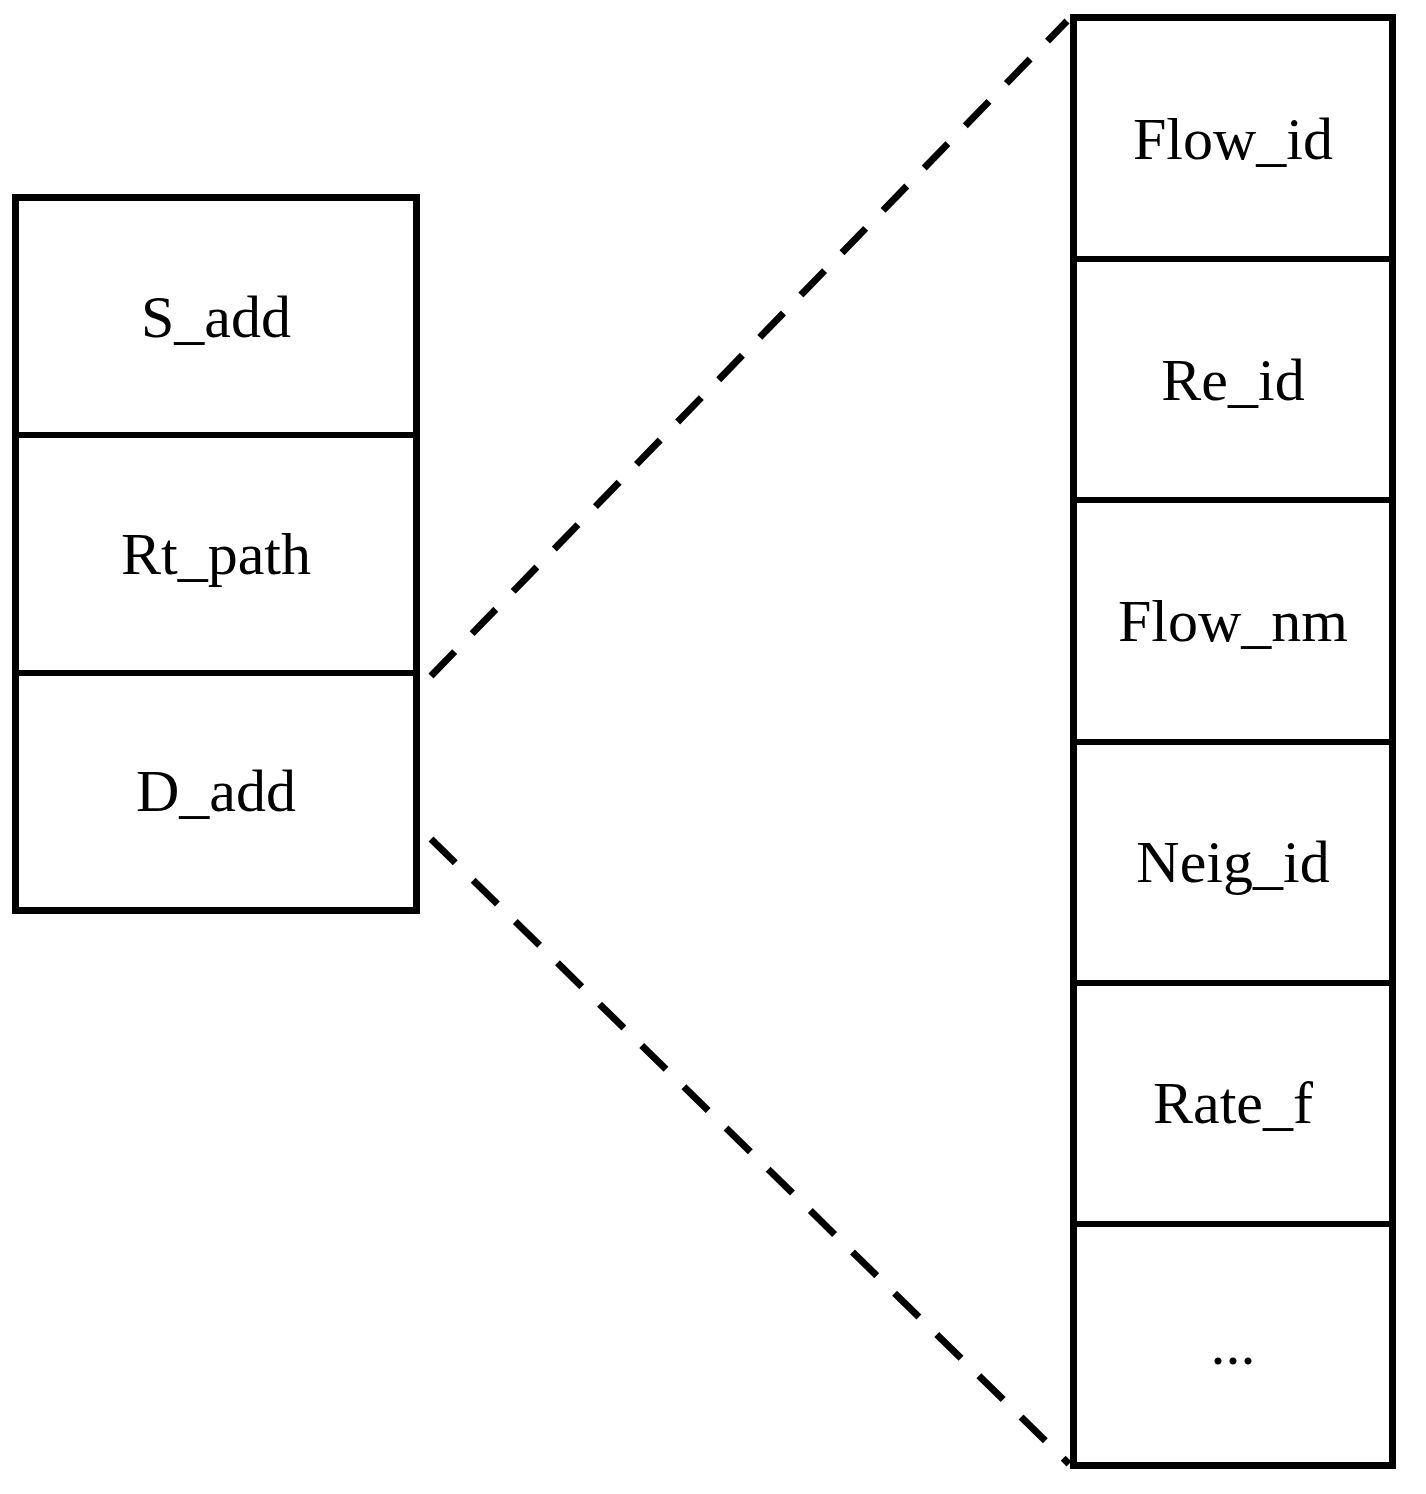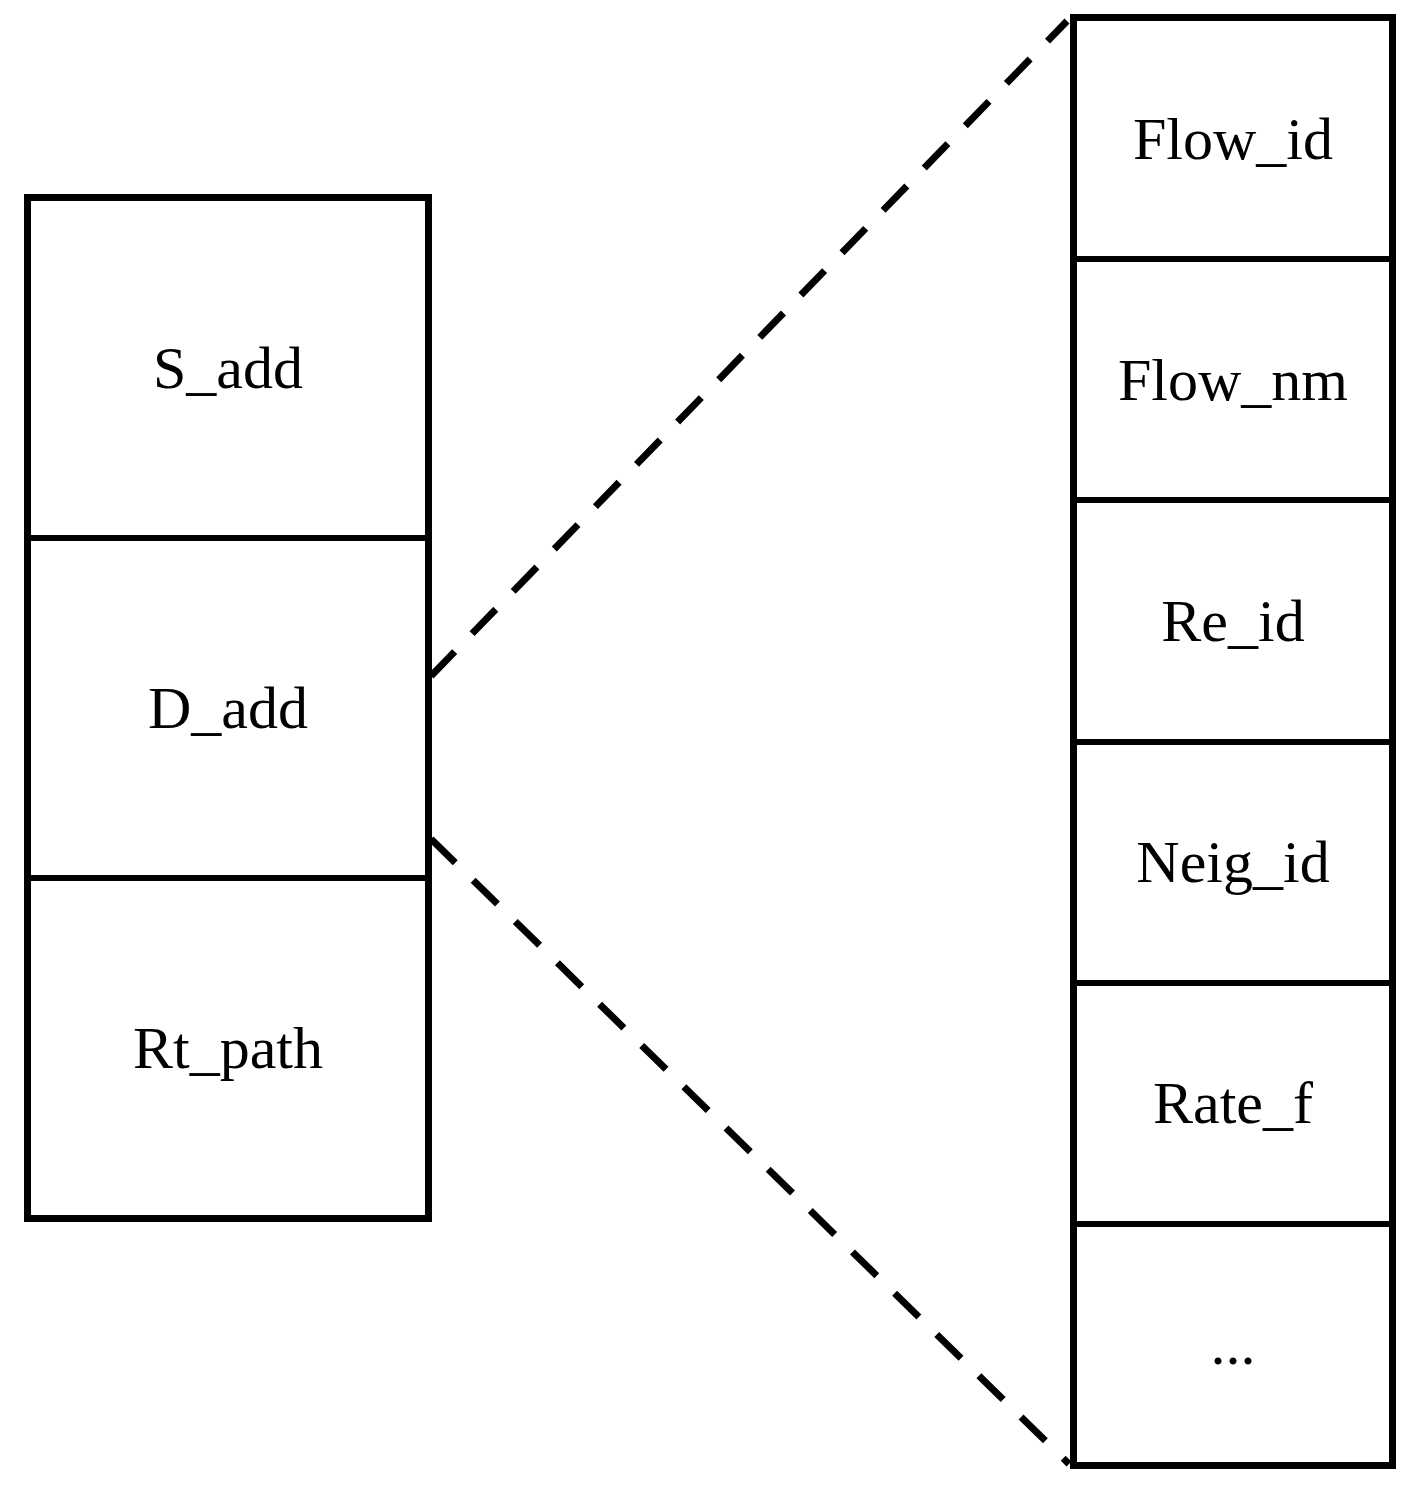--- a/index.html
+++ b/index.html
@@ -20,24 +20,24 @@
   }
   .struct-table {
     position: absolute;
     box-sizing: border-box;
     border: 7px solid var(--line-color);
     display: flex;
     flex-direction: column;
     background: var(--bg-color);
   }
   #left-table {
-    left: 24px;
+    left: 12px;
     top: 194px;
     width: 408px;
-    height: 1028px;
+    height: 720px;
     justify-content: space-between;
   }
   #right-table {
     left: 1070px;
     top: 14px;
     width: 326px;
     height: 1455px;
   }
   .cell {
     flex: 1 1 0;
@@ -69,28 +69,28 @@
     fill: none;
   }
 </style>
 </head>
 <body>
 
 <div id="diagram">
 
   <div id="left-table" class="struct-table">
     <div class="cell">S_add</div>
+    <div class="cell">Rt_path</div>
     <div class="cell">D_add</div>
-    <div class="cell">Rt_path</div>
   </div>
 
   <div id="right-table" class="struct-table">
     <div class="cell">Flow_id</div>
+    <div class="cell">Re_id</div>
     <div class="cell">Flow_nm</div>
-    <div class="cell">Re_id</div>
     <div class="cell">Neig_id</div>
     <div class="cell">Rate_f</div>
     <div class="cell">...</div>
   </div>
 
   <svg class="connectors" viewBox="0 0 1426 1494">
     <line x1="431" y1="676" x2="1067" y2="21"></line>
     <line x1="431" y1="839" x2="1069" y2="1464"></line>
   </svg>
 

